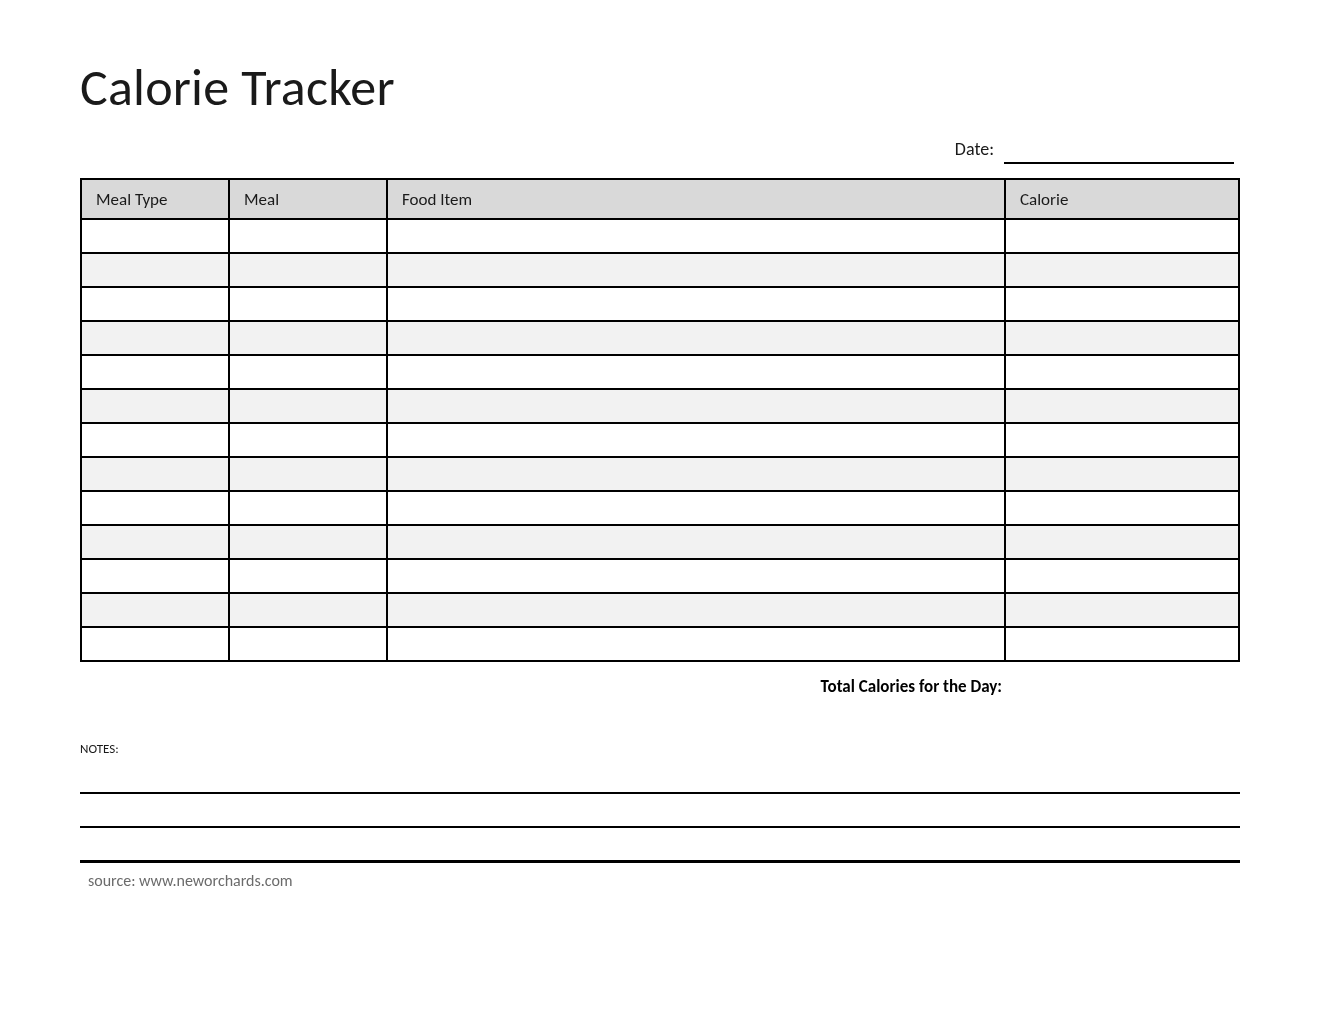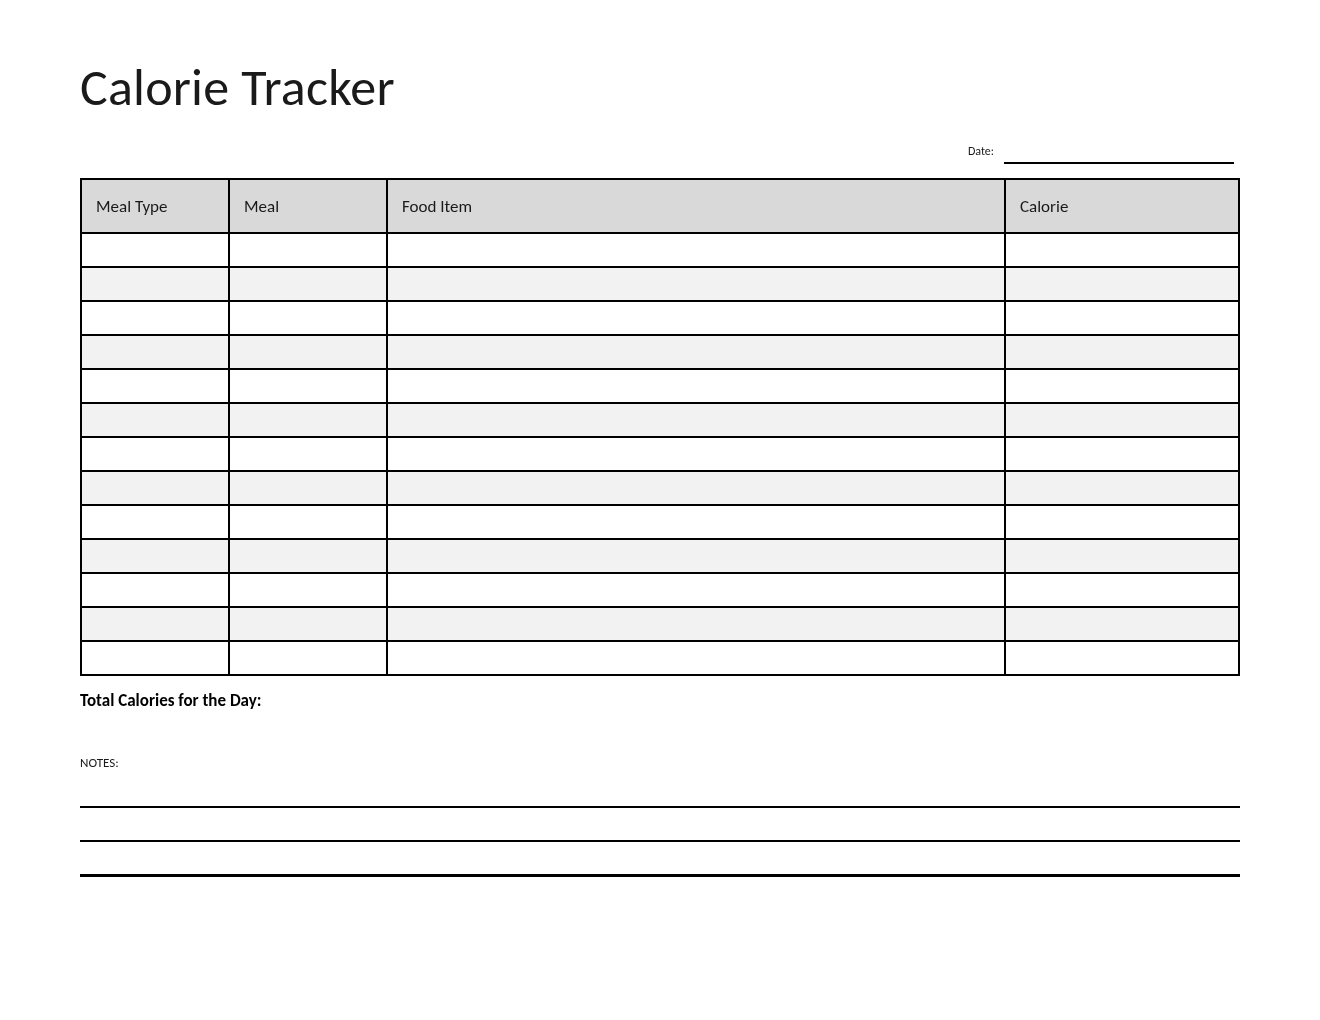--- a/index.html
+++ b/index.html
@@ -23,21 +23,21 @@
       color: #1a1a1a;
     }
     .date-row {
       display: flex;
       justify-content: flex-end;
       align-items: baseline;
       margin-bottom: 14px;
       padding-right: 6px;
     }
     .date-label {
-      font-size: 12px;
+      font-size: 18px;
       margin-right: 10px;
       color: #1a1a1a;
     }
     .date-field {
       width: 230px;
       border: none;
       border-bottom: 2px solid #000000;
       font-size: 18px;
       padding: 2px 4px;
       background: transparent;
@@ -52,32 +52,32 @@
       border: 2px solid #000000;
       height: 34px;
       padding: 0 14px;
       font-size: 17px;
       text-align: left;
       vertical-align: middle;
     }
     table.tracker thead th {
       background: #d9d9d9;
       font-weight: 400;
-      height: 54px;
+      height: 40px;
       color: #1a1a1a;
     }
     table.tracker tbody tr.shaded td {
       background: #f2f2f2;
     }
     .col-meal { width: 148px; }
     .col-time { width: 158px; }
     .col-food { width: auto; }
     .col-cal { width: 234px; }
     .total-row {
-      text-align: left;
+      text-align: right;
       font-weight: 700;
       font-size: 17px;
       margin-top: 14px;
       padding-right: 238px;
     }
     .notes-section {
       margin-top: 44px;
     }
     .notes-label {
       font-size: 13px;
@@ -208,13 +208,14 @@
   </tbody>
 </table>
 
 <div class="total-row">Total Calories for the Day:</div>
 
 <div class="notes-section">
   <div class="notes-label">NOTES:</div>
   <hr class="notes-line">
   <hr class="notes-line">
   <hr class="notes-line thick">
+  <div class="source">source: www.neworchards.com</div>
 </div>
 
 </body></html>

